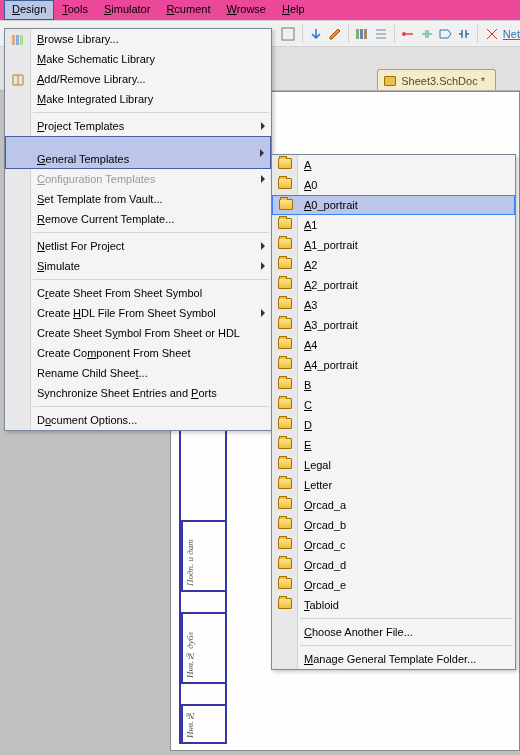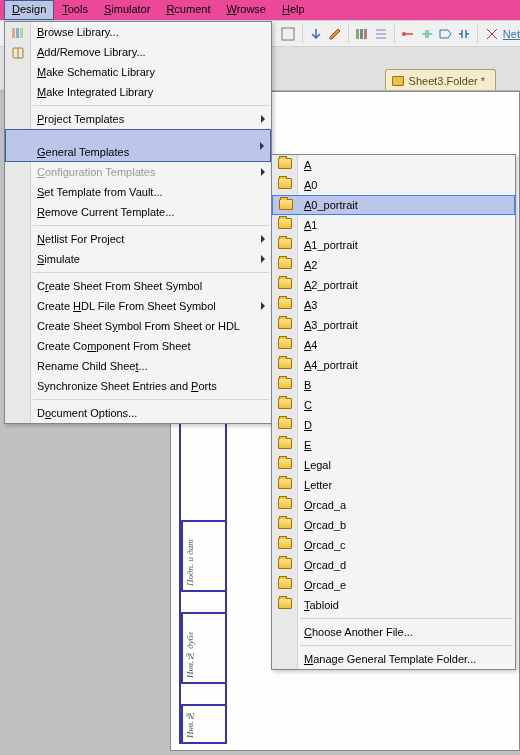--- a/index.html
+++ b/index.html
@@ -103,21 +103,21 @@
     font-size: 9px;
     color: #555;
     font-family: "Times New Roman", serif;
     font-style: italic;
     padding: 4px 2px;
   }
 
   
   .dropdown {
     position: absolute;
-    top: 21px;
+    top: 28px;
     left: 4px;
     width: 268px;
     background: #f4f4f4;
     border: 1px solid #7a889a;
     box-shadow: 2px 2px 4px rgba(0,0,0,0.2);
     z-index: 100;
   }
   .dropdown .icon-col {
     position: absolute;
     left: 0; top: 0; bottom: 0;
@@ -285,21 +285,21 @@
         <line x1="2" y1="2" x2="12" y2="12" stroke="#c33"></line>
         <line x1="12" y1="2" x2="2" y2="12" stroke="#c33"></line>
       </svg>
     </div>
   <div class="tb-icon" style="font-size:11px;color:#37a;text-decoration:underline;">Net</div>
 </div>
 
 <div class="ribbon">
   <div class="doc-tab">
     <span class="doc-tab-icon"></span>
-    <span>Sheet3.Folder *</span>
+    <span>Sheet3.SchDoc *</span>
   </div>
 </div>
 
 <div class="canvas-area">
   <div class="canvas-page">
     <div class="title-block">
       <div style="position:absolute;top:420px;left:0;right:0;height:70px;border-top:2px solid #3636aa;display:flex;">
         <span class="vtext" style="width:22px;border-right:2px solid #3636aa;">Подп. и дат</span>
         <span style="width:22px;"></span>
       </div>
@@ -320,27 +320,27 @@
 <div class="dropdown">
   <div class="icon-col"></div>
   <div id="design-menu-body">
       <div class="mi"><span class="mi-icon">
           <svg width="15" height="14">
             <rect x="1" y="2" width="3" height="10" fill="#da8"></rect>
             <rect x="5" y="2" width="3" height="10" fill="#8ad"></rect>
             <rect x="9" y="2" width="3" height="10" fill="#ad8"></rect>
           </svg>
         </span><span><span><span class="underline">B</span>rowse Library...</span></span></div>
+      <div class="mi"><span><span><span class="underline">M</span>ake Schematic Library</span></span></div>
       <div class="mi"><span class="mi-icon">
           <svg width="15" height="14">
             <rect x="2" y="2" width="10" height="10" rx="1" fill="#f0e8d0" stroke="#a08040"></rect>
             <line x1="7" y1="2" x2="7" y2="12" stroke="#a08040"></line>
           </svg>
         </span><span><span><span class="underline">A</span>dd/Remove Library...</span></span></div>
-      <div class="mi"><span><span><span class="underline">M</span>ake Schematic Library</span></span></div>
       <div class="mi"><span><span><span class="underline">M</span>ake Integrated Library</span></span></div>
       <div class="sep-line"></div>
       <div class="mi"><span><span><span class="underline">P</span>roject Templates</span></span><span class="arrow"></span></div>
       <div class="mi highlight"><span><span><span class="underline">G</span>eneral Templates</span></span><span class="arrow"></span></div>
       <div class="mi disabled"><span><span><span class="underline">C</span>onfiguration Templates</span></span><span class="arrow"></span></div>
       <div class="mi"><span><span><span class="underline">S</span>et Template from Vault...</span></span></div>
       <div class="mi"><span><span><span class="underline">R</span>emove Current Template...</span></span></div>
       <div class="sep-line"></div>
       <div class="mi"><span><span><span class="underline">N</span>etlist For Project</span></span><span class="arrow"></span></div>
       <div class="mi"><span><span><span class="underline">S</span>imulate</span></span><span class="arrow"></span></div>

